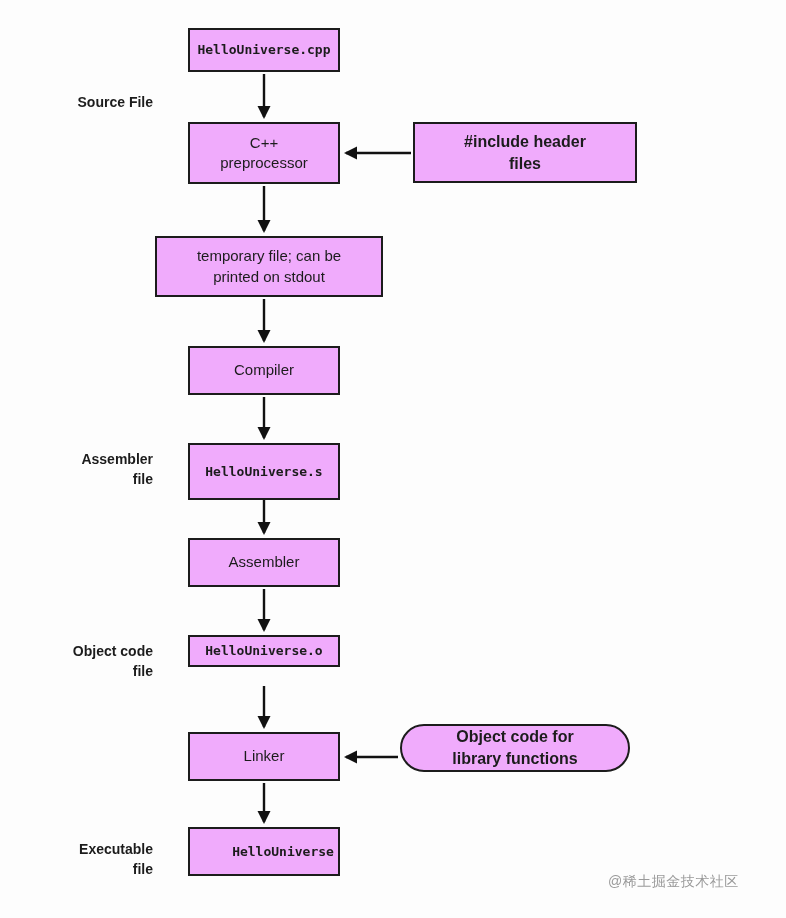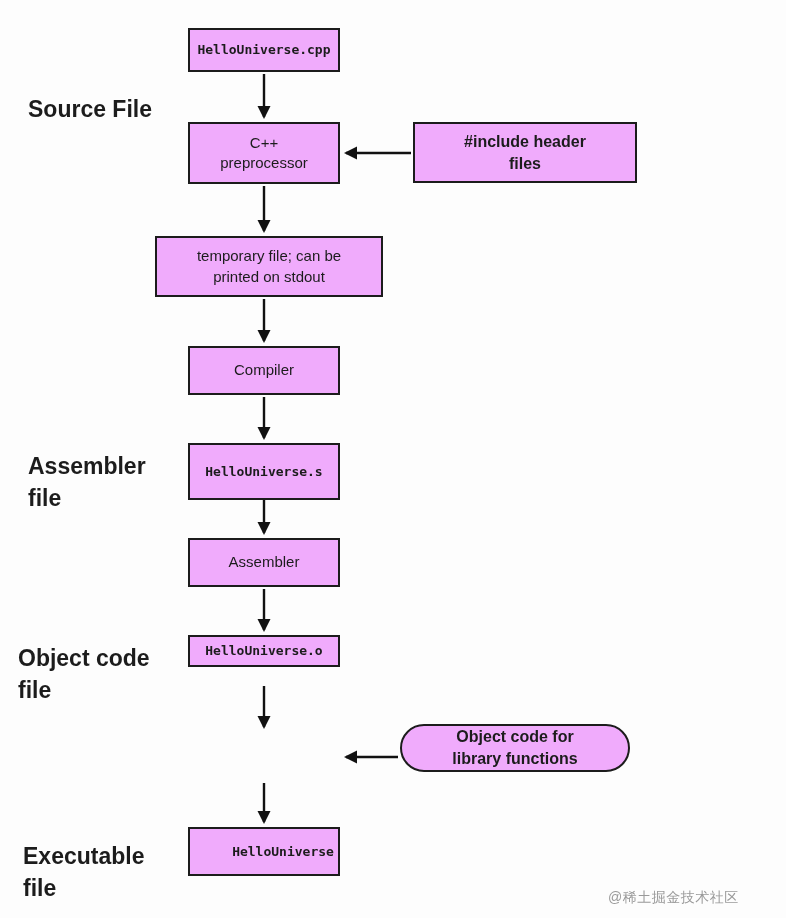--- a/index.html
+++ b/index.html
@@ -46,23 +46,23 @@
     font-weight:bold;
     font-size:13px;
     letter-spacing:0px;
   }
   .box.bold{
     font-weight:bold;
     font-size:16px;
   }
   .side-label{
     position:absolute;
-    text-align:left;
+    text-align:right;
     font-weight:bold;
-    font-size:23px;
+    font-size:14px;
     color:var(--text);
     line-height:1.4;
     white-space:pre-line;
   }
   .watermark{
     position:absolute;
     font-size:14px;
     color:var(--watermark);
     letter-spacing:0.5px;
   }
@@ -99,35 +99,36 @@
 printed on stdout</div>
 
   <div class="box" style="left:188px;top:346px;width:152px;height:49px;">Compiler</div>
 
   <div class="box mono" style="left:188px;top:443px;width:152px;height:57px;">HelloUniverse.s</div>
 
   <div class="box" style="left:188px;top:538px;width:152px;height:49px;">Assembler</div>
 
   <div class="box mono" style="left:188px;top:635px;width:152px;height:32px;">HelloUniverse.o</div>
 
+  <div class="box" style="left:188px;top:732px;width:152px;height:49px;">Linker</div>
 
   <div class="box mono" style="left:188px;top:827px;width:152px;height:49px;padding-left:44px;">HelloUniverse</div>
 
   <div class="box bold" style="left:413px;top:122px;width:224px;height:61px;">#include header
 files</div>
 
   <div class="box bold" style="left:400px;top:724px;width:230px;height:48px;border-radius:30px;">Object code for
 library functions</div>
 
   <div class="side-label" style="left:28px;top:93px;width:125px;">Source File</div>
 
   <div class="side-label" style="left:28px;top:450px;width:125px;">Assembler
 file</div>
 
   <div class="side-label" style="left:18px;top:642px;width:135px;">Object code
 file</div>
 
   <div class="side-label" style="left:23px;top:840px;width:130px;">Executable
 file</div>
 
-  <div class="watermark" style="left:608px;top:873px;margin-top:16px;">@稀土掘金技术社区</div>
+  <div class="watermark" style="left:608px;top:873px;">@稀土掘金技术社区</div>
 
 </div>
 
 </body></html>

